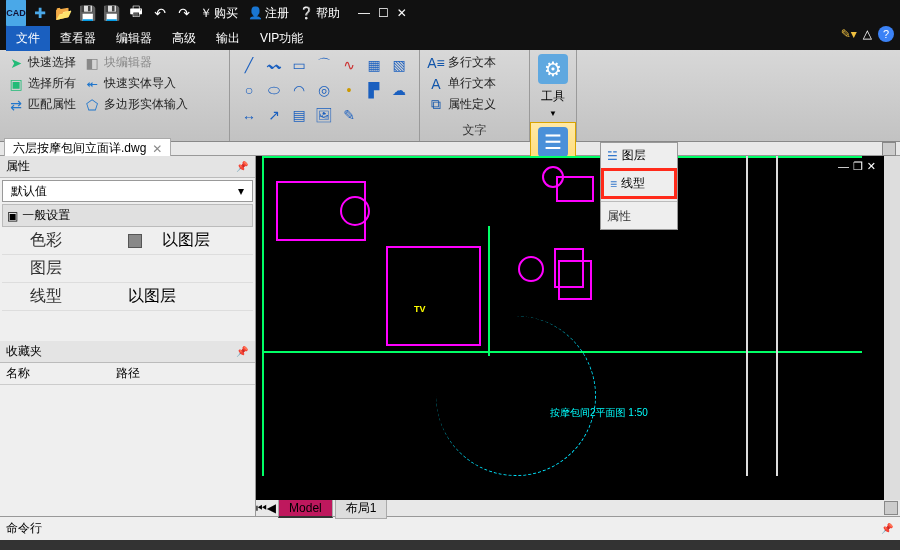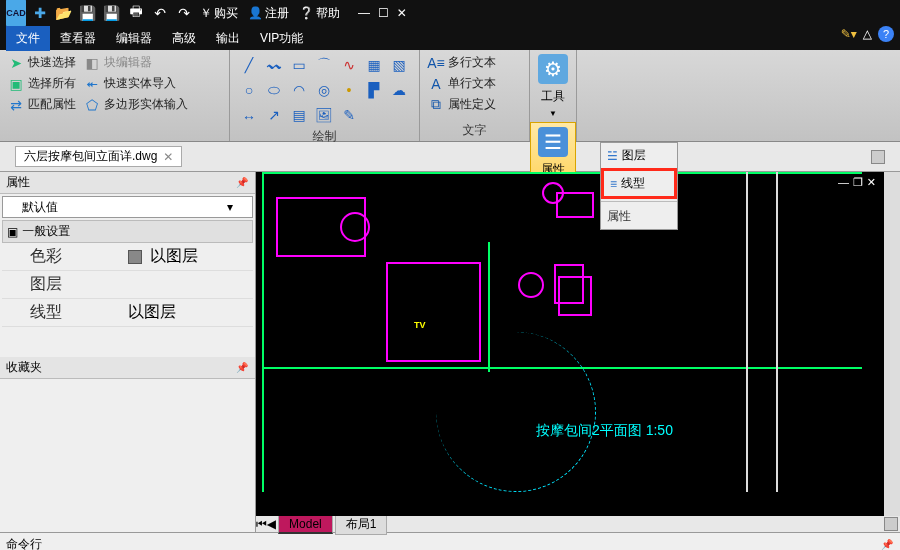--- a/index.html
+++ b/index.html
@@ -37,34 +37,34 @@
 .bigbtn.active { background: linear-gradient(#ffe9a6,#ffd152); border: 1px solid #d9a400; }
 .bigicon { width: 30px; height: 30px; border-radius: 4px; display: flex; align-items: center; justify-content: center; font-size: 20px; color: #fff; }
 
 
 .popup { position: absolute; left: 600px; top: 142px; width: 78px; background: #eee; border: 1px solid #999; z-index: 50; }
 .popup .pi { padding: 4px 6px; display: flex; align-items: center; gap: 4px; font-size: 12px; }
 .popup .hl { border: 3px solid #ff2a1a; }
 .popup .sep { border-top: 1px solid #bbb; margin-top: 2px; padding-top: 6px; text-align: center; color: #333; }
 
 
-.doctabs { height: 30px; background: #e8e8e8; border-bottom: 1px solid #999; display: flex; align-items: center; padding: 0 15px; }
+.doctabs { height: 14px; background: #e8e8e8; border-bottom: 1px solid #999; display: flex; align-items: center; padding: 0 4px; }
 .doctab { background: #fff; border: 1px solid #aaa; padding: 1px 8px; font-size: 12px; display: flex; align-items: center; gap: 6px; }
 .doctabs .r { margin-left: auto; width: 14px; height: 14px; background: #ccc; border: 1px solid #888; }
 
 
 .main { display: flex; height: 360px; }
 .props { width: 256px; background: #efefef; border-right: 1px solid #999; display: flex; flex-direction: column; }
 .panel-h { background: #e4e4e4; border-bottom: 1px solid #bbb; padding: 2px 6px; display: flex; justify-content: space-between; align-items: center; font-size: 12px; }
 .pin { font-size: 10px; }
-.combo { margin: 2px; height: 22px; border: 1px solid #999; background: #fff; display: flex; align-items: center; padding: 0 19px; justify-content: space-between; gap: 12px; }
+.combo { margin: 2px; height: 22px; border: 1px solid #999; background: #fff; display: flex; align-items: center; padding: 0 8px; justify-content: space-between; gap: 12px; }
 .prop-section { background: #e0e0e0; border: 1px solid #bbb; margin: 0 2px; padding: 2px 4px; font-size: 12px; display: flex; align-items: center; gap: 4px; }
 .prop-row { display: flex; margin: 0 2px; border-bottom: 1px solid #ddd; font-size: 16px; }
 .prop-row .k { width: 120px; padding: 3px 6px 3px 28px; color: #333; }
-.prop-row .v { flex: 1; padding: 3px 6px; display: flex; align-items: center; gap: 8px; }
+.prop-row .v { flex: 1; padding: 3px 6px; display: flex; align-items: center; gap: 20px; }
 .swatch { width: 14px; height: 14px; background: #888; border: 1px solid #555; display: inline-block; }
 .fav { flex: 1; }
 .fav-h { display: flex; padding: 2px 6px; font-size: 12px; border-bottom: 1px solid #ccc; }
 .fav-h .c1 { width: 110px; }
 
 .canvas-wrap { flex: 1; display: flex; flex-direction: column; position: relative; }
 .canvas { flex: 1; background: #000; position: relative; overflow: hidden; }
 .canvas .mdi { position: absolute; right: 24px; top: 4px; color: #fff; display: flex; gap: 4px; font-size: 11px; }
 .scroll-v { position: absolute; right: 0; top: 0; bottom: 0; width: 16px; background: #ddd; }
 .scroll-h { height: 16px; background: #e8e8e8; display: flex; align-items: center; }
@@ -73,21 +73,21 @@
 .sheet.inactive { background: #ddd; text-align: center; }
 
 .cmdline { height: 24px; background: #efefef; border-top: 1px solid #999; display: flex; align-items: center; padding: 0 6px; font-size: 12px; justify-content: space-between; }
 
 
 .dwg * { position: absolute; }
 .mag { border: 2px solid #ff00ff; }
 .grn { border: 1px solid #00ff66; }
 .cyan { border: 1px dashed #00e5ff; }
 .wht { border: 1px solid #ddd; }
-.txt { color: #0ff; font-size: 14px; }
+.txt { color: #0ff; font-size: 10px; margin-left: 14px; }
 </style>
 </head>
 <body>
 
 <div class="titlebar">
   <div class="qat">
     <span class="qat-btn cad-logo">CAD</span>
     <span class="qat-btn" style="color:#4aa8e8">✚</span>
     <span class="qat-btn">📂</span>
     <span class="qat-btn">💾</span>
@@ -182,21 +182,20 @@
       <div class="ic" style="color:#c90">•</div>
       <div class="ic">▛</div>
       <div class="ic">☁</div>
       <div class="ic">↔</div>
       <div class="ic">↗</div>
       <div class="ic">▤</div>
       <div class="ic">🖼</div>
       <div class="ic">✎</div>
     </div>
       </div>
-    <div class="group-label">绘制</div>
   </div>
 
   <div class="group" style="width:110px">
     <div class="group-body">
         <div class="vlist">
       <div class="item">
             <span class="icon16" style="color:#15a">A≡</span>
             <span>多行文本</span>
           </div>
       <div class="item">
@@ -281,20 +280,26 @@
       </div>
     <div class="prop-row">
         <div class="k">线型</div>
         <div class="v">以图层</div>
       </div>
     <div style="height:30px"></div>
     <div class="panel-h">
         <span>收藏夹</span>
         <span class="pin">📌</span>
       </div>
+    <div class="fav">
+      <div class="fav-h">
+        <div class="c1">名称</div>
+          <div>路径</div>
+      </div>
+    </div>
   </div>
 
   <div class="canvas-wrap">
     <div class="canvas">
       <div class="mdi">
         <span>—</span>
         <span>❐</span>
         <span>✕</span>
       </div>
       <div class="dwg">

